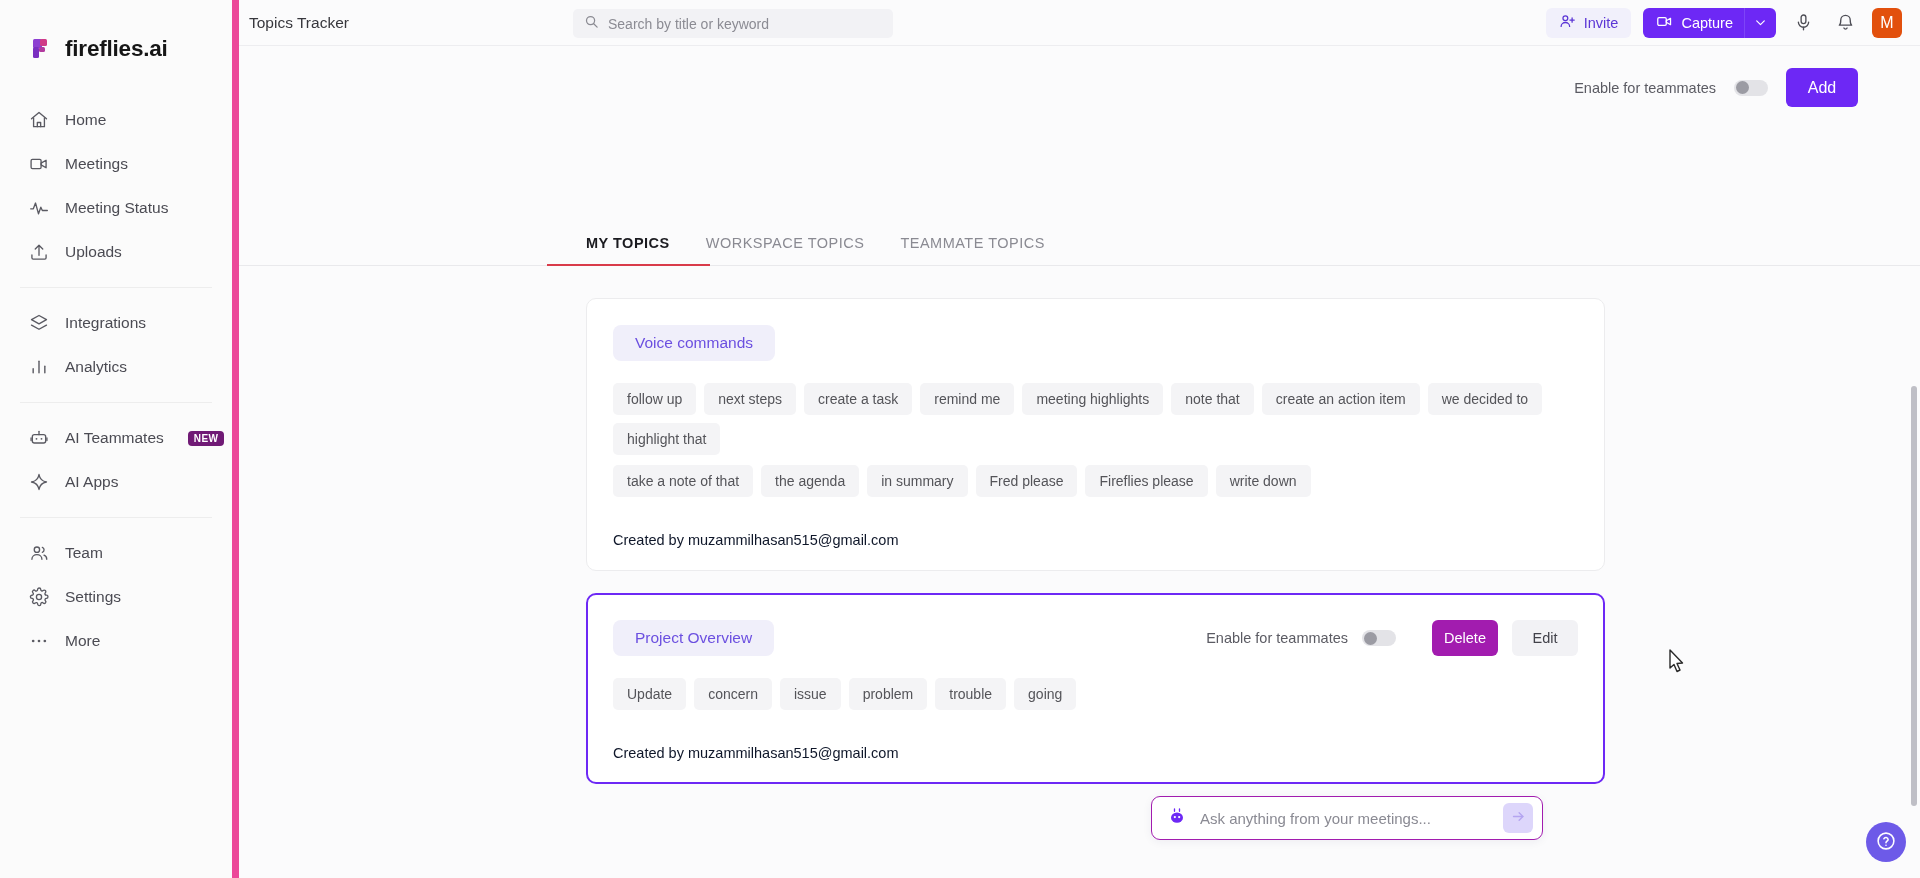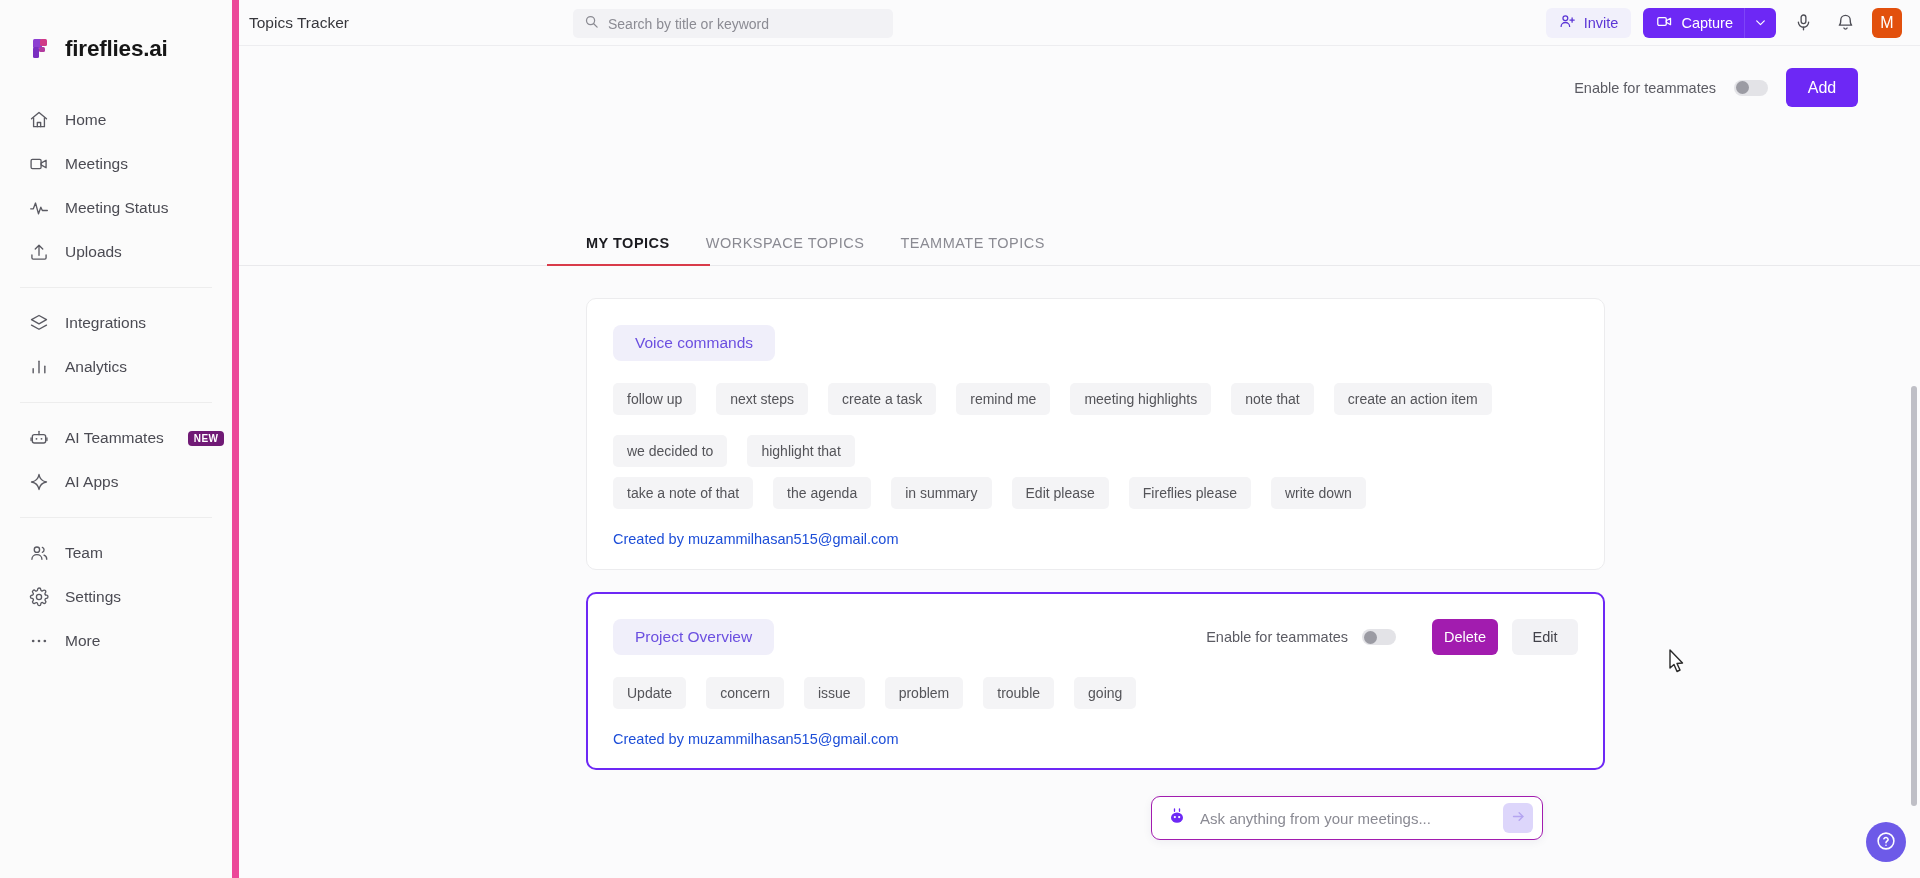--- a/index.html
+++ b/index.html
@@ -130,26 +130,26 @@
     background:#a21caf; color:#fff; border:none; border-radius:6px;
     width:66px; height:36px; font-size:14.5px; cursor:pointer;
     font-family:"Liberation Sans", sans-serif; margin-left: 22px;
   }
   .btn-edit {
     background:#f2f2f5; color:#42424a; border:none; border-radius:6px;
     width:66px; height:36px; font-size:14.5px; cursor:pointer;
     font-family:"Liberation Sans", sans-serif;
   }
   .keyword-rows { margin-top: 22px; display:flex; flex-direction:column; gap:10px; }
-  .keyword-row { display:flex; flex-wrap:wrap; gap:20px; }
+  .keyword-row { display:flex; flex-wrap:wrap; gap:8px; }
   .kw {
     background:#f4f4f6; color:#545459; font-size:14px;
     padding: 8px 14px; border-radius:5px; white-space:nowrap;
   }
-  .created-by { margin-top: 22px; font-size:14.5px; color:#1d4ed8; }
+  .created-by { margin-top: 35px; font-size:14.5px; color:#0f172a; }
 
   
   .vscroll {
     position:absolute; right:3px; top: 340px; width:6px; height: 420px;
     background:#bfbfc6; border-radius:3px;
   }
 
   
   .chatbar {
     position:absolute; left: 912px; top: 796px; width: 392px; height: 44px;
@@ -415,21 +415,21 @@
               <span class="kw">meeting highlights</span>
               <span class="kw">note that</span>
               <span class="kw">create an action item</span>
               <span class="kw">we decided to</span>
               <span class="kw">highlight that</span>
             </div>
             <div class="keyword-row">
               <span class="kw">take a note of that</span>
               <span class="kw">the agenda</span>
               <span class="kw">in summary</span>
-              <span class="kw">Edit please</span>
+              <span class="kw">Fred please</span>
               <span class="kw">Fireflies please</span>
               <span class="kw">write down</span>
             </div>
           </div>
           <div class="created-by">Created by muzammilhasan515@gmail.com</div>
         </section>
 
         <section class="card selected">
           <div class="card-head">
             <span class="topic-pill">Project Overview</span>

